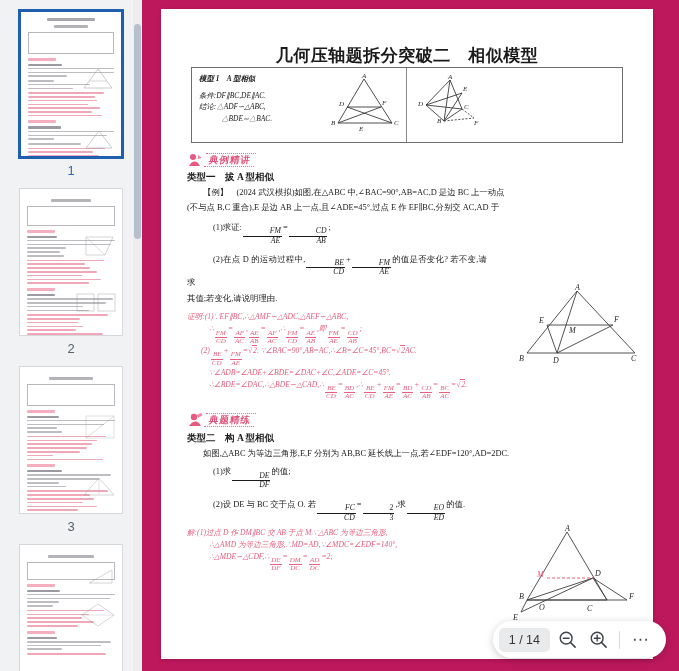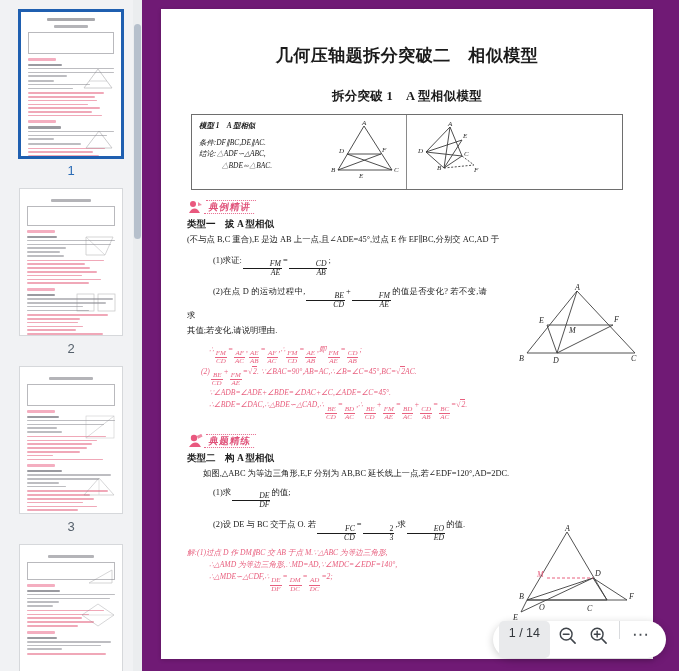--- a/index.html
+++ b/index.html
@@ -76,21 +76,21 @@
     width: 7px; height: 215px;
     background: #b6c0cc;
     border-radius: 4px;
   }
 
   
   #docarea {
     position: relative;
     flex: 1 1 auto;
     height: 671px;
-    background: #701a75;
+    background: #be185d;
     overflow: hidden;
   }
   #page {
     position: absolute;
     left: 19px; top: 9px;
     width: 492px; height: 650px;
     background: #fff;
     box-shadow: 0 1px 4px rgba(0,0,0,.18);
     overflow: hidden;
     color: #1b1b1b;
@@ -172,20 +172,21 @@
 
   
   #toolbar {
     position: absolute;
     right: 13px; bottom: 13px;
     height: 37px;
     background: #ffffff;
     border-radius: 19px;
     box-shadow: 0 2px 9px rgba(0,0,0,.20);
     display: flex;
+    align-items: center;
     padding: 0 11px 0 6px;
     gap: 3px;
     z-index: 30;
   }
   #pagechip {
     background: #e9eaec;
     border-radius: 5px;
     font-family: "Liberation Sans", sans-serif;
     font-size: 12.5px;
     color: #33373c;
@@ -382,21 +383,20 @@
       <div id="sb-thumb"></div>
     </div>
   </div>
 
   <div id="docarea">
     <div id="page">
       <div class="pg-inner">
 
         <h1 class="doc-title">几何压轴题拆分突破二　相似模型</h1>
 
-        <h2 class="sec-title">拆分突破 1　A 型相似模型</h2>
 
         <div class="model-row">
 
           <div class="model-cell left">
             <div class="model-text">
               <div class="mt-h">模型 1　A 型相似</div>
               <div class="mt-l it">条件:DF∥BC,DE∥AC.</div>
               <div class="mt-l it">结论:△ADF∽△ABC,</div>
               <div class="mt-l it">　　　△BDE∽△BAC.</div>
             </div>
@@ -452,20 +452,21 @@
               <circle cx="6" cy="4" r="3" fill="#e9587e"></circle>
               <path d="M2 13 Q6 6 11 10 L13 13 Z" fill="#e9587e"></path>
               <path d="M11 2 L15 5 L11 6 Z" fill="#f08aa4"></path>
             </svg>
           </div>
           <div class="btxt">典例精讲</div>
         </div>
 
         <div class="type-head">类型一　拔 A 型相似</div>
 
+        <p class="body-p indent">【例】　(2024 武汉模拟)如图,在△ABC 中,∠BAC=90°,AB=AC,D 是边 BC 上一动点</p>
         <p class="body-p">(不与点 B,C 重合),E 是边 AB 上一点,且∠ADE=45°,过点 E 作 EF∥BC,分别交 AC,AD 于</p>
 
         <p class="body-p" style="text-indent:26px;margin-top:7px">
           <span>(1)求证:</span><span class="frac it">
               <span class="num">FM</span>
               <span class="den">AE</span>
             </span><span>=</span><span class="frac it">
               <span class="num">CD</span>
               <span class="den">AB</span>
             </span><span>;</span>
@@ -497,20 +498,23 @@
               <text x="101" y="41">F</text>
               <text x="56" y="52">M</text>
               <text x="6" y="80">B</text>
               <text x="40" y="82">D</text>
               <text x="118" y="80">C</text>
             </g>
           </svg>
         </div>
 
         <div style="margin-top:6px">
+          <p class="redp">
+            <span class="it">证明:(1)∵</span><span class="it">EF∥BC</span><span class="it">,∴△AMF∽△ADC,△AEF∽△ABC,</span>
+          </p>
           <p class="redp ind1 it">
             ∴<span class="frac">
                 <span class="num">FM</span>
                 <span class="den">CD</span>
               </span>=<span class="frac">
                 <span class="num">AF</span>
                 <span class="den">AC</span>
               </span>,<span class="frac">
                 <span class="num">AE</span>
                 <span class="den">AB</span>

